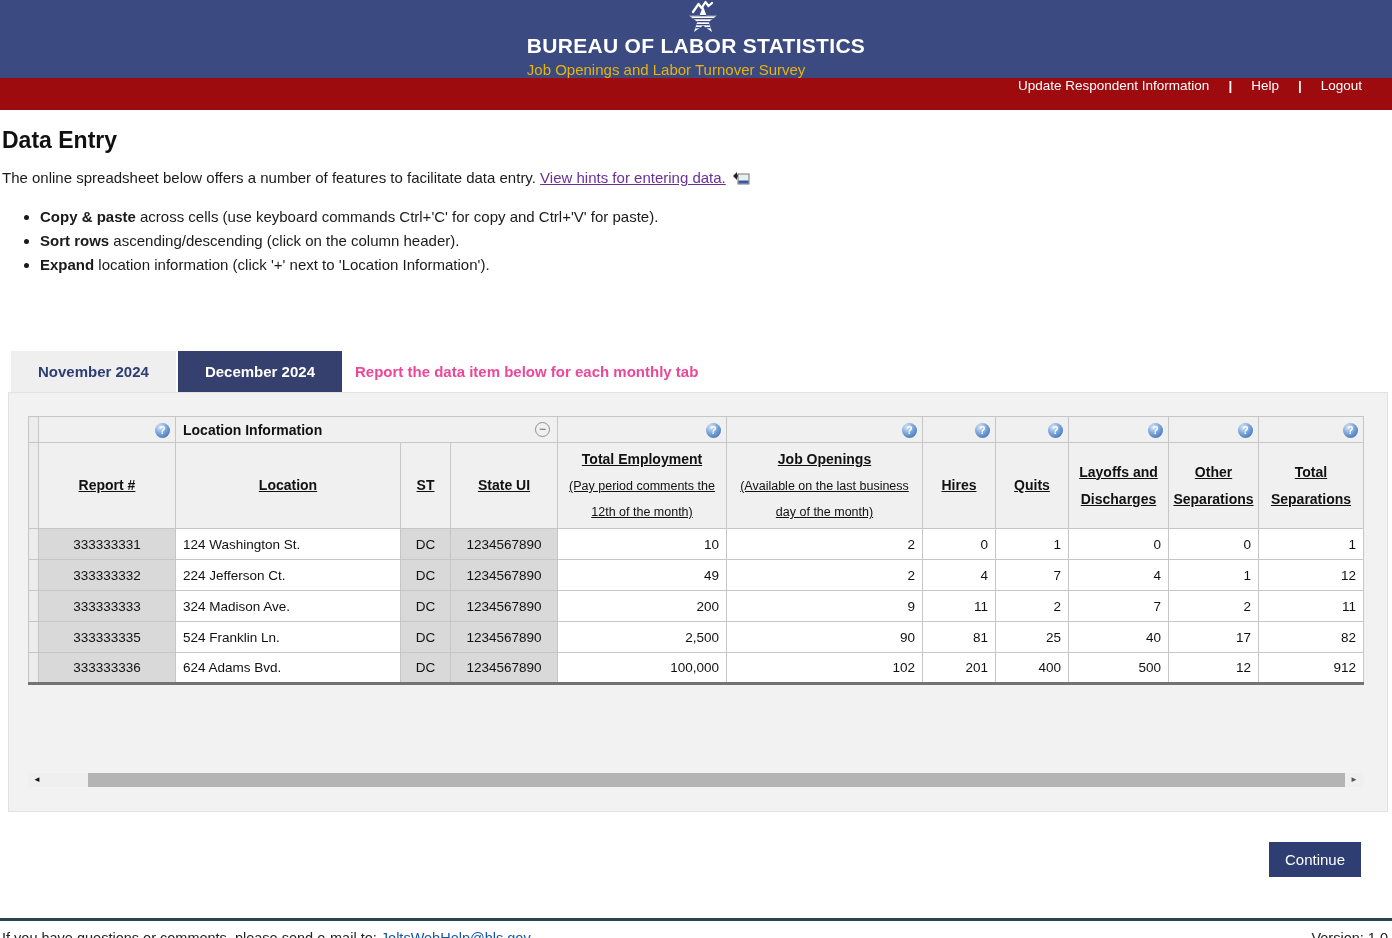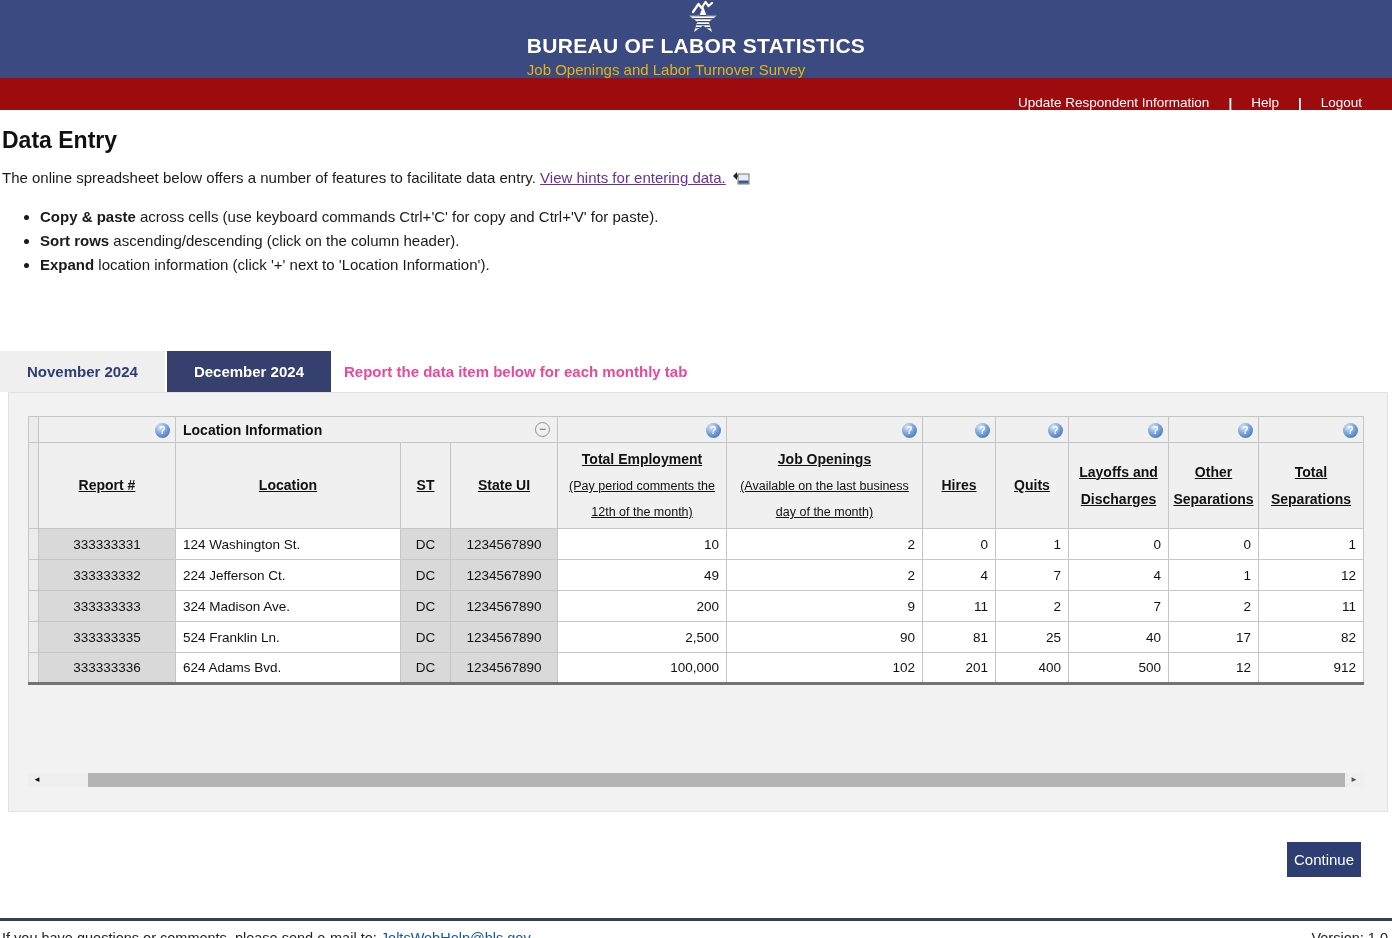--- a/index.html
+++ b/index.html
@@ -7,35 +7,35 @@
   body {
     width:1392px; height:938px; background:#fff; overflow:hidden;
     font-family:"Liberation Sans", sans-serif; color:#1a1a1a;
   }
   
   .masthead { height:78px; background:#3b4a80; display:flex; align-items:center;flex-direction:column; }
   .logo { margin:0 14px 0 28px; width:56px; height:62px; }
   .m-title { font-size:21px; font-weight:bold; color:#fff; letter-spacing:.3px; }
   .m-sub   { font-size:15px; color:#eab308; margin-top:3px; }
   
-  .redbar { height:32px; background:#9e0b0f; color:#fff; display:flex; align-items:flex-end;
+  .redbar { height:32px; background:#9e0b0f; color:#fff; display:flex; align-items:flex-start;
             justify-content:flex-end; padding-right:30px; font-size:13.5px; }
   .redbar a { color:#fff; text-decoration:none; cursor:pointer; }
   .redbar .sep { margin:0 19px; font-weight:bold; }
   
   .page-title { font-size:23px; font-weight:bold; margin:17px 0 0 2px; color:#111; }
   .intro { margin:15px 0 0 2px; font-size:15px; }
   .hints-link { color:#6a3096; text-decoration:underline; cursor:pointer; }
   .newwin { display:inline-block; vertical-align:-2px; margin-left:2px; }
   ul.features { margin:21px 0 0 22px; padding-left:18px; font-size:15px; }
   ul.features li { margin-bottom:5px; line-height:19px; }
   
   .tabs { display:flex; align-items:center; height:41px; margin-top:77px; }
   .tab { height:41px; display:flex; align-items:center; padding:0 27px;
-         font-weight:bold; font-size:15px; cursor:pointer; }
+         font-weight:bold; font-size:15px; cursor:pointer;margin-left:11px; }
   .tab-nov { background:#efefef; color:#2e3d72; }
   .tab-dec { background:#36406f; color:#fff; margin-left:2px; }
   .tabs-note { margin-left:13px; font-weight:bold; font-size:15px; color:#ec4899; }
   
   .panel { margin-left:8px; width:1380px; height:420px; background:#f2f2f2;
            border:1px solid #e2e2e2; position:relative; }
   table.grid { border-collapse:collapse; table-layout:fixed; width:1335px;
                margin:23px 0 0 19px; }
   table.grid td, table.grid th { border:1px solid #c6c6c6; padding:0; font-size:13.5px; color:#111; }
   .group-row td { height:26px; background:#f0f0f0; }
@@ -64,21 +64,21 @@
   .hscroll { position:absolute; left:19px; bottom:24px; width:1335px; height:14px;
              display:flex; background:#efefef; }
   .sb-btn { width:18px; height:14px; font-size:8px; line-height:14px; text-align:center;
             color:#111; cursor:pointer; user-select:none; }
   .sb-btn.right { color:#555; }
   .sb-gap { width:42px; }
   .sb-thumb { flex:1; background:#b4b4b4; cursor:grab; }
   
   .continue-row { text-align:right; margin:30px 31px 0 0; }
   .continue { background:#2e3d72; color:#fff; border:1px solid #2e3d72; font-size:15px;
-              padding:8px 6px; cursor:pointer; font-family:"Liberation Sans", sans-serif; }
+              padding:8px 15px; cursor:pointer; font-family:"Liberation Sans", sans-serif; }
   footer { margin-top:41px; border-top:3px solid #2c4257; padding:9px 4px 0 2px;
            display:flex; justify-content:space-between; font-size:14.5px; color:#222; }
   footer a { color:#1857a4; text-decoration:underline; cursor:pointer; }
 </style>
 </head>
 <body>
 
 <header class="masthead">
   <svg class="logo" viewBox="0 0 64 68">
     <defs>

